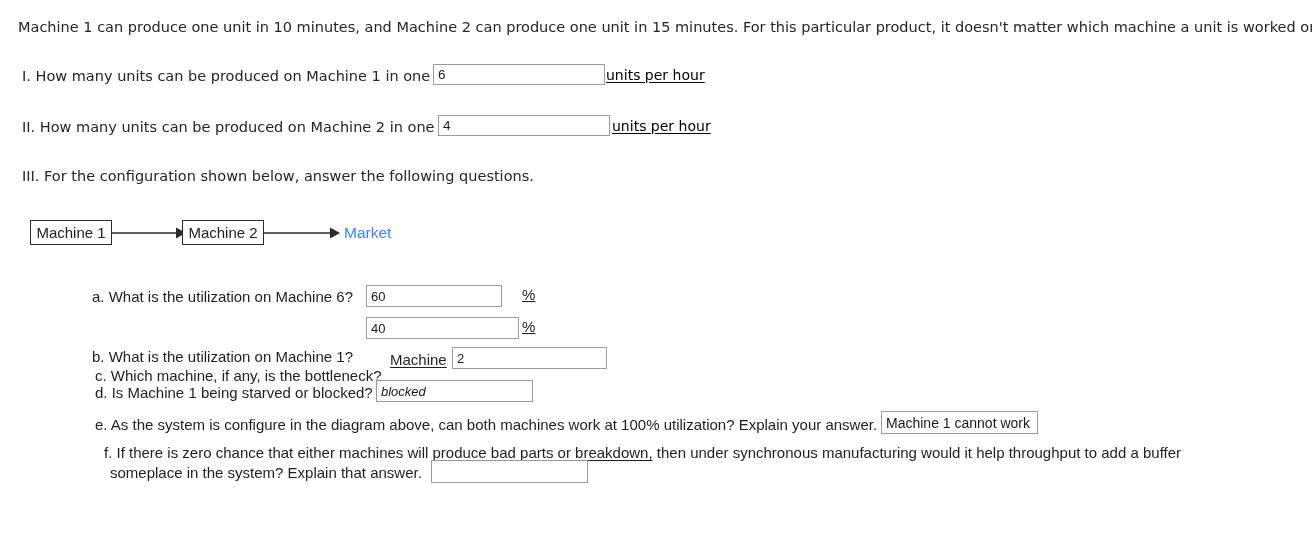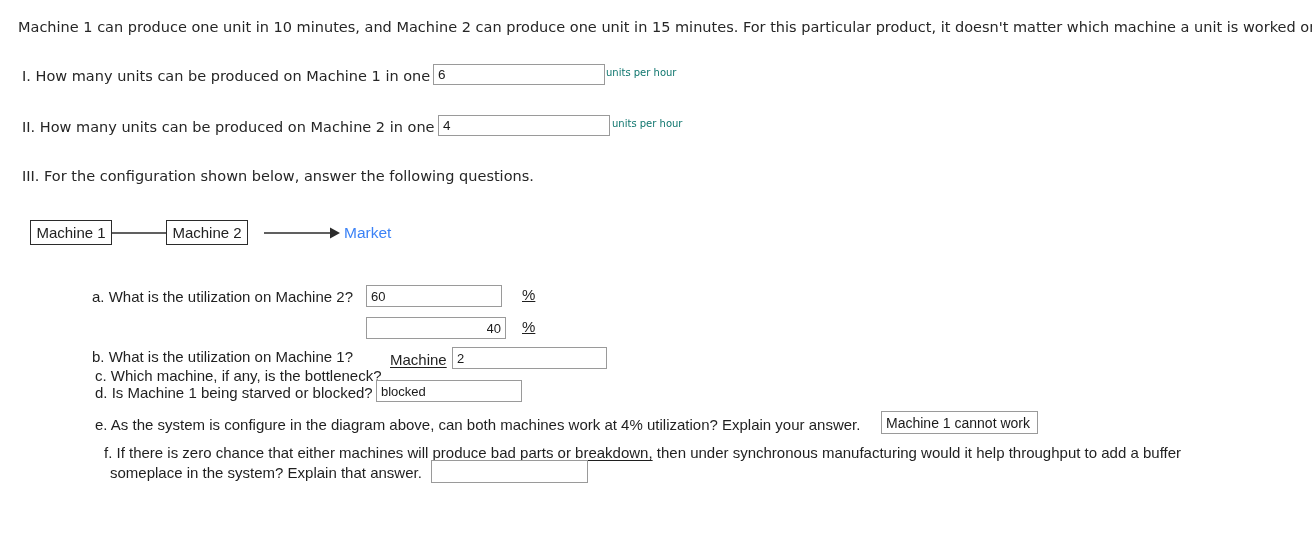--- a/index.html
+++ b/index.html
@@ -43,22 +43,23 @@
     align-items: center;
   }
   .txtbox span {
     display: block;
     white-space: nowrap;
     overflow: hidden;
   }
 
   .unit-label {
     font-family: "DejaVu Sans", sans-serif;
-    font-size: 10px;
-    color: #0f766e;
+    font-size: 14px;
+    color: #000000;
+    text-decoration: underline;
     text-underline-offset: 2px;
     white-space: nowrap;
   }
 
   
   #flow-diagram { left: 30px; top: 212px; width: 420px; height: 42px; text-align: right; }
   .mbox {
     position: absolute;
     box-sizing: border-box;
     border: 1.5px solid #2b2b2b;
@@ -124,63 +125,63 @@
 
   <div class="mbox" style="left:0px; top:8px; width:82px;">
     <span>Machine 1</span>
   </div>
 
   <svg class="abs" style="left:82px; top:12px;" width="74" height="18" viewBox="0 0 74 18">
     <line x1="0" y1="9" x2="64" y2="9" stroke="#2b2b2b" stroke-width="1.4"></line>
     <polygon points="64,3.5 74,9 64,14.5" fill="#2b2b2b"></polygon>
   </svg>
 
-  <div class="mbox" style="left:136px; top:8px; width:82px;">
+  <div class="mbox" style="left:152px; top:8px; width:82px;">
     <span>Machine 2</span>
   </div>
 
   <svg class="abs" style="left:234px; top:12px;" width="76" height="18" viewBox="0 0 76 18">
     <line x1="0" y1="9" x2="66" y2="9" stroke="#2b2b2b" stroke-width="1.4"></line>
     <polygon points="66,3.5 76,9 66,14.5" fill="#2b2b2b"></polygon>
   </svg>
 
   <div id="market-label" style="left:314px; top:12px;">Market</div>
 </div>
 
-<div class="abs subq" style="left:92px; top:287px;">a. What is the utilization on Machine 2?</div>
+<div class="abs subq" style="left:92px; top:287px;">a. What is the utilization on Machine 6?</div>
 
 <div class="abs txtbox" style="left:366px; top:285px; width:136px; height:22px; font-size:13px;">
   <span>60</span>
 </div>
 
 <div class="abs pct" style="left:522px; top:286px;">%</div>
 
 <div class="abs subq" style="left:92px; top:319px;margin-top:28px;">b. What is the utilization on Machine 1?</div>
 
-<div class="abs txtbox" style="left:366px; top:317px; width:140px; height:22px; font-size:13px;justify-content:flex-end;">
+<div class="abs txtbox" style="left:366px; top:317px; width:153px; height:22px; font-size:13px;">
   <span>40</span>
 </div>
 
 <div class="abs pct" style="left:522px; top:318px;">%</div>
 
 <div class="abs subq" style="left:95px; top:350px;margin-top:16px;">c. Which machine, if any, is the bottleneck?</div>
 
 <div class="abs subq u" style="left:390px; top:350px;">Machine</div>
 
 <div class="abs txtbox" style="left:452px; top:347px; width:155px; height:22px; font-size:13px;">
   <span>2</span>
 </div>
 
 <div class="abs subq" style="left:95px; top:383px;">d. Is Machine 1 being starved or blocked?</div>
 
-<div class="abs txtbox" style="left:376px; top:380px; width:146px; height:22px; font-size:13px;">
+<div class="abs txtbox" style="left:376px; top:380px; width:157px; height:22px; font-size:13px;font-style:italic;">
   <span>blocked</span>
 </div>
 
-<div class="abs subq" style="left:95px; top:415px;">e. As the system is configure in the diagram above, can both machines work at 4% utilization? Explain your answer.</div>
+<div class="abs subq" style="left:95px; top:415px;">e. As the system is configure in the diagram above, can both machines work at 100% utilization? Explain your answer.</div>
 
 <div class="abs txtbox" style="left:881px; top:411px; width:157px; height:23px; font-size:14px;">
   <span>Machine 1 cannot work at</span>
 </div>
 
 <div class="abs subq" style="left:104px; top:443px;">
   <span>f. If there is zero chance that either machines will </span><span class="u">produce bad parts or breakdown,</span><span> then under synchronous manufacturing would it help throughput to add a buffer</span>
 </div>
 
 <div class="abs subq" style="left:110px; top:463px;">someplace in the system?  Explain that answer.</div>

